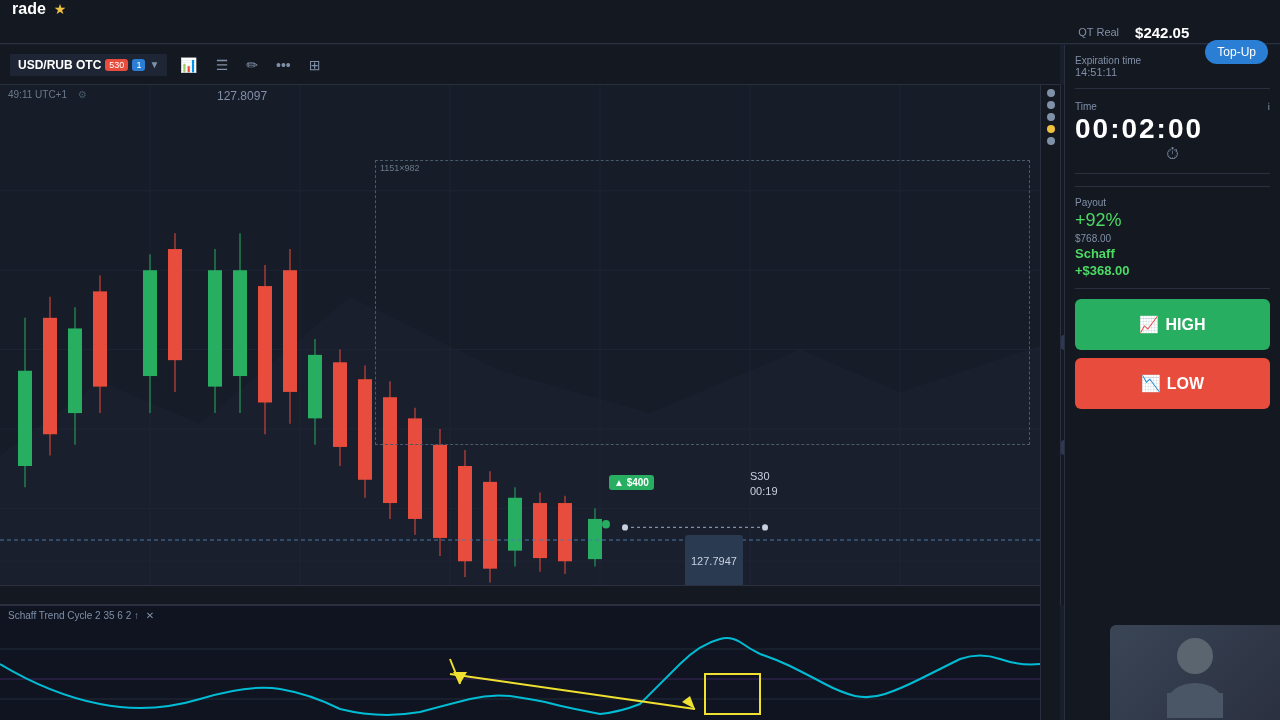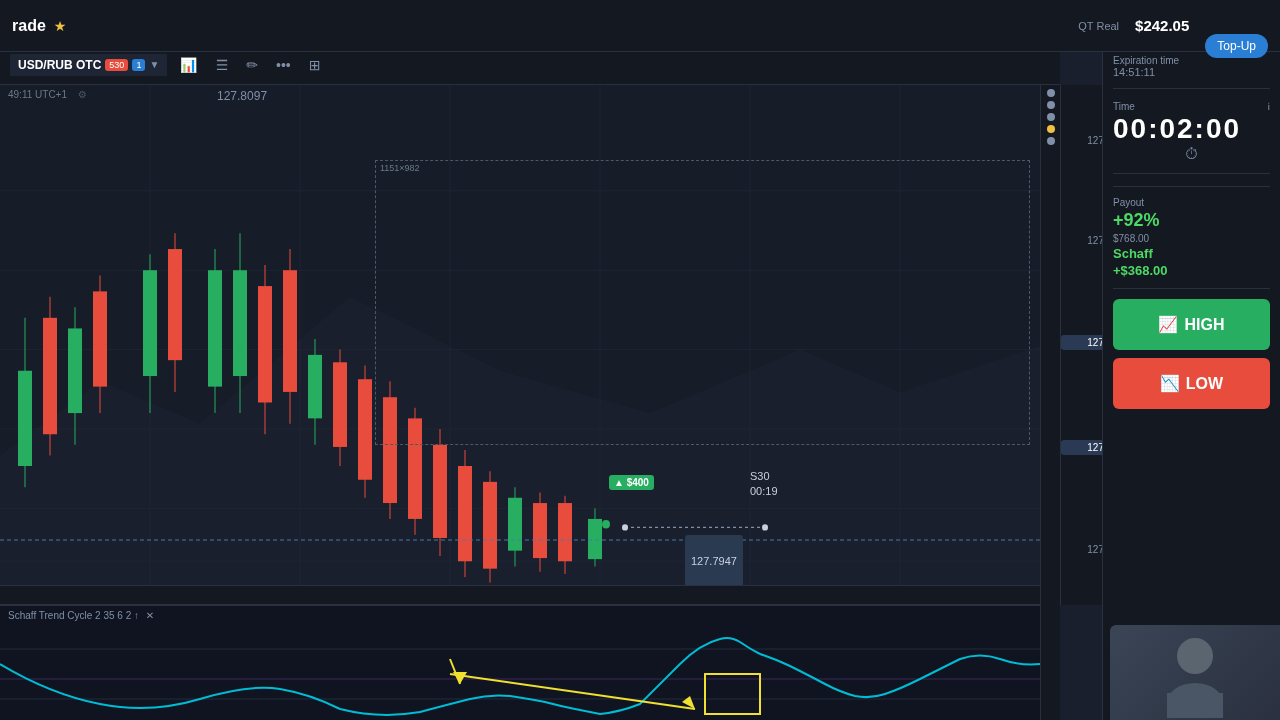--- a/index.html
+++ b/index.html
@@ -13,24 +13,24 @@
       overflow: hidden;
       position: relative;
     }
 
     
     .top-bar {
       position: absolute;
       top: 0;
       left: 0;
       right: 0;
-      height: 52px;
+      height: 44px;
       background: #141820;
       display: flex;
-      align-items: center;
+      align-items: flex-start;
       justify-content: space-between;
       padding: 0 12px;
       border-bottom: 1px solid #2a3040;
       z-index: 100;
     }
     .top-bar-left {
       display: flex;
       align-items: center;
       gap: 8px;
     }
@@ -143,21 +143,21 @@
       color: #fff;
       border-radius: 3px;
       padding: 2px 6px;
     }
 
     
     .right-panel {
       position: absolute;
       top: 45px;
       right: 0;
-      width: 178px;
+      width: 216px;
       bottom: 0;
       background: #141820;
       border-left: 1px solid #2a3040;
       display: flex;
       flex-direction: column;
       padding: 10px;
       gap: 8px;
     }
 
     .panel-section-label {
@@ -186,21 +186,21 @@
       text-align: left;
     }
     .payout-row {
       display: flex;
       flex-direction: column;
       gap: 2px;
     }
     .payout-value {
       color: #4cd964;
       font-size: 18px;
-      font-weight: bold;
+      font-weight: normal;
     }
     .payout-detail {
       color: #8090a8;
       font-size: 10px;
     }
     .profit-value {
       color: #4cd964;
       font-size: 13px;
       font-weight: bold;
     }

